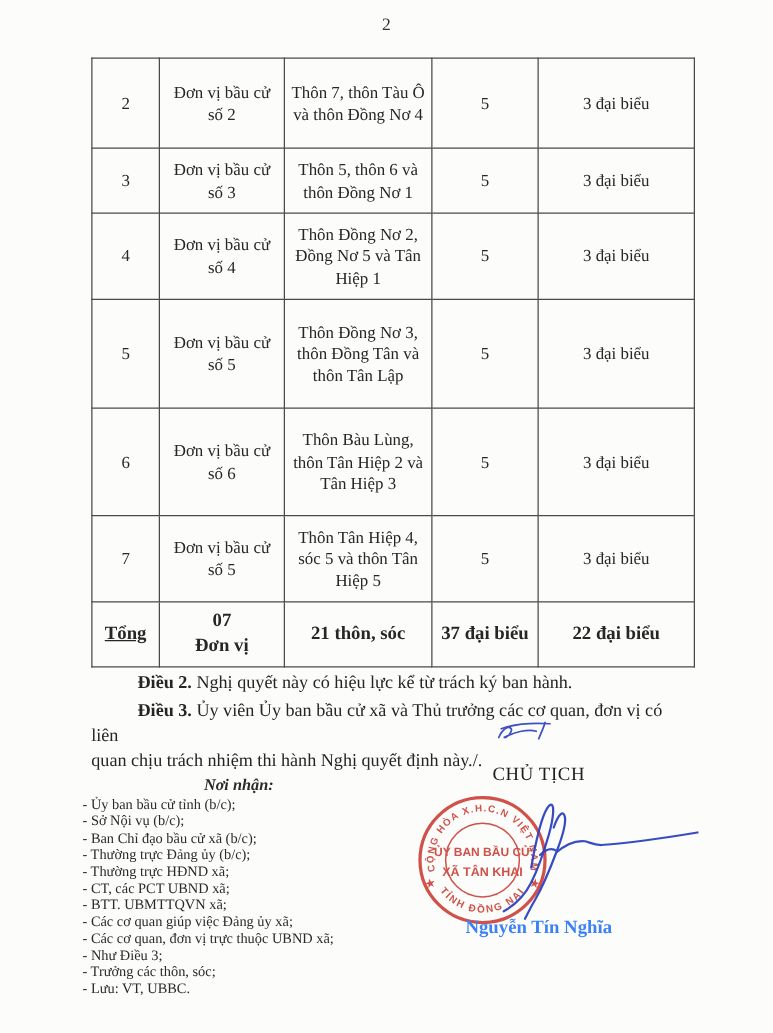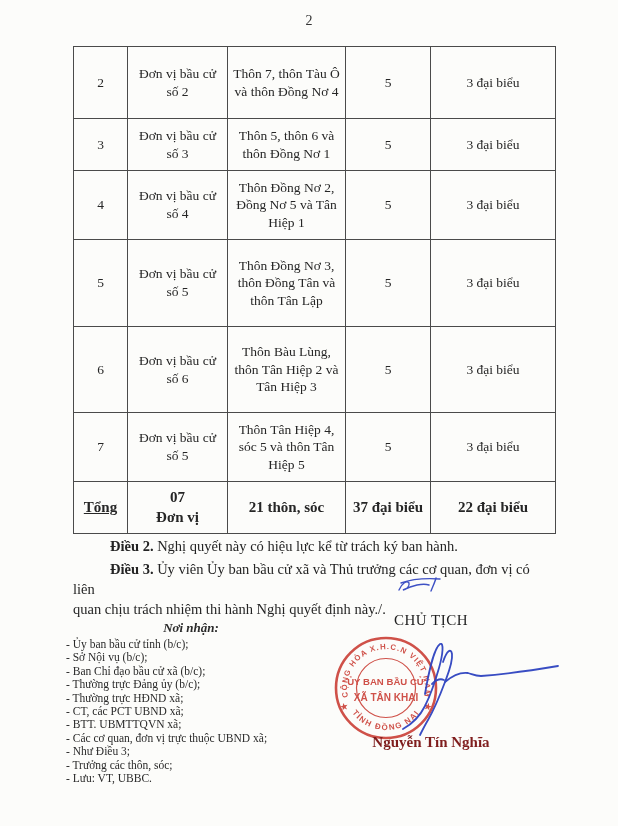--- a/index.html
+++ b/index.html
@@ -46,21 +46,21 @@
     position:absolute;left:66px;top:620px;width:250px;color:#2a2a2a;
   }
   .recipients .rtitle{font-weight:bold;font-style:italic;font-size:13px;margin-bottom:2px;text-align:center;}
   .recipients ul{list-style:none;margin:0;padding:0;font-size:11.5px;line-height:13.4px;}
   .sig-block{
     position:absolute;left:330px;top:612px;width:202px;text-align:center;
   }
   .sig-title{font-weight:normal;font-size:15px;letter-spacing:.5px;color:#1e1e1e;}
   .sig-name{
     position:absolute;left:0;top:122px;width:202px;
-    font-weight:bold;font-size:15px;color:#7f1d1d;
+    font-weight:bold;font-size:15px;color:#3b82f6;
   }
   .seal-svg{position:absolute;left:2px;top:24px;}
   .sign-svg{position:absolute;left:18px;top:26px;}
   .scrawl-svg{position:absolute;left:396px;top:574px;}
 </style>
 </head>
 <body>
 
 <div class="page">
 
@@ -145,20 +145,21 @@
   <div class="recipients">
     <div class="rtitle">Nơi nhận:</div>
     <ul>
       <li>- Ủy ban bầu cử tỉnh (b/c);</li>
       <li>- Sở Nội vụ (b/c);</li>
       <li>- Ban Chỉ đạo bầu cử xã (b/c);</li>
       <li>- Thường trực Đảng ủy (b/c);</li>
       <li>- Thường trực HĐND xã;</li>
       <li>- CT, các PCT UBND xã;</li>
       <li>- BTT. UBMTTQVN xã;</li>
+      <li>- Các cơ quan giúp việc Đảng ủy xã;</li>
       <li>- Các cơ quan, đơn vị trực thuộc UBND xã;</li>
       <li>- Như Điều 3;</li>
       <li>- Trưởng các thôn, sóc;</li>
       <li>- Lưu: VT, UBBC.</li>
     </ul>
   </div>
 
   <div class="sig-block">
     <div class="sig-title">CHỦ TỊCH</div>
 

